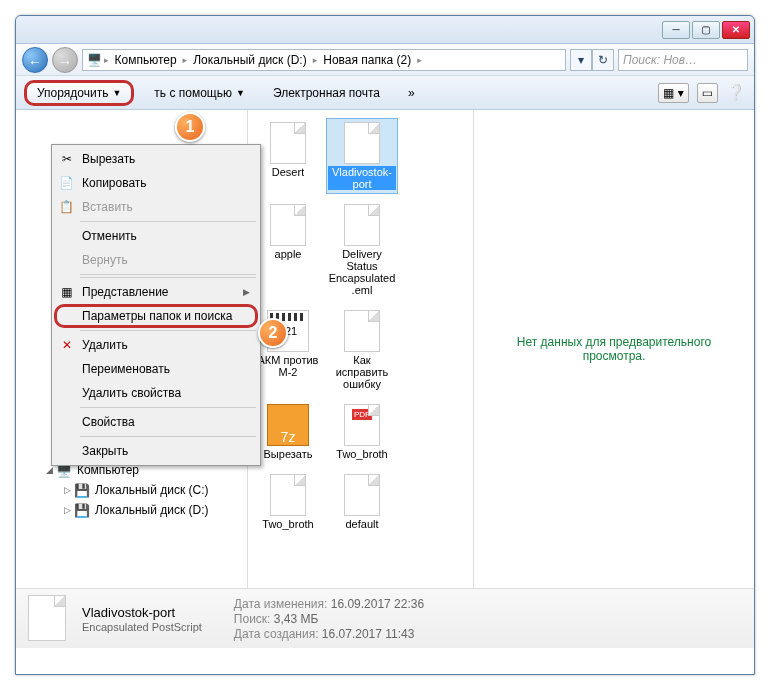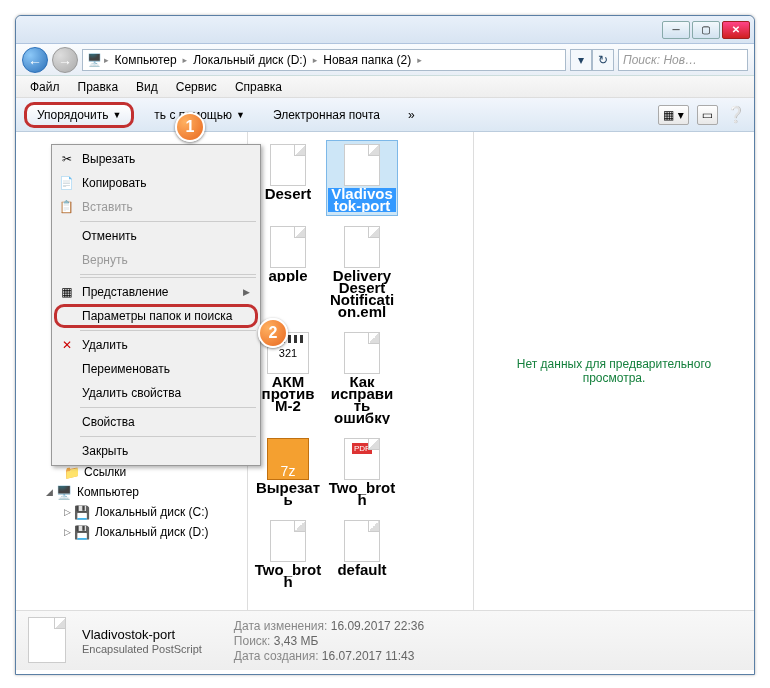--- a/index.html
+++ b/index.html
@@ -35,21 +35,21 @@
 .tree-item { display: flex; align-items: center; gap: 4px; padding: 2px 4px 2px 30px; white-space: nowrap; }
 .tree-item.l2 { padding-left: 48px; }
 .tree-icon { width: 16px; height: 16px; display: inline-flex; align-items: center; justify-content: center; font-size: 13px; }
 .filearea { flex: 1; display: flex; }
 .files { width: 225px; padding: 8px 4px; display: flex; flex-wrap: wrap; align-content: flex-start; gap: 6px 2px; overflow: hidden; }
 .file { width: 72px; display: flex; flex-direction: column; align-items: center; text-align: center; padding: 4px 2px; gap: 2px; }
 .file.sel { background: #cde6f7; border: 1px solid #7db8e8; padding: 3px 1px; }
 .fico { width: 42px; height: 42px; display: flex; align-items: center; justify-content: center; font-size: 28px; }
 .page-ico { width: 36px; height: 42px; background: #fff; border: 1px solid #ccc; position: relative; }
 .page-ico::before { content: ""; position: absolute; top: 0; right: 0; width: 10px; height: 10px; background: linear-gradient(135deg,#fff 50%,#ddd 50%); border-left: 1px solid #ccc; border-bottom: 1px solid #ccc; }
-.flabel { font-size: 15px; line-height: 12px; color: #000; word-break: break-word; max-height: 48px; overflow: hidden; font-weight: bold; }
+.flabel { font-size: 11px; line-height: 12px; color: #000; word-break: break-word; max-height: 48px; overflow: hidden; }
 .file.sel .flabel { color: #fff; background: #3399ff; padding: 0 2px; }
 .preview { flex: 1; border-left: 1px solid #ddd; display: flex; align-items: center; justify-content: center; padding: 20px; text-align: center; color: #15803d; }
 .details { height: 60px; border-top: 1px solid #ddd; background: linear-gradient(#f8f8f8,#eee); display: flex; align-items: center; padding: 6px 12px; gap: 12px; }
 .det-ico { width: 42px; height: 48px; }
 .det-info { display: flex; flex-direction: column; gap: 1px; }
 .det-name { font-size: 13px; color: #000; }
 .det-type { font-size: 11px; color: #666; }
 .det-meta { display: flex; flex-direction: column; gap: 1px; margin-left: 20px; font-size: 11px; }
 .det-meta span { color: #666; }
 .det-meta .lbl { color: #888; }
@@ -81,27 +81,20 @@
     </div>
     <div class="refgroup">
       <div class="refbtn">▾</div>
       <div class="refbtn">↻</div>
     </div>
     <div class="searchbox">
       <span>Поиск: Нов…</span>
     </div>
   </div>
 
-  <div class="menubar">
-    <div class="menu-item">Файл</div>
-    <div class="menu-item">Правка</div>
-    <div class="menu-item">Вид</div>
-    <div class="menu-item">Сервис</div>
-    <div class="menu-item">Справка</div>
-  </div>
 
   <div class="toolbar">
     <div class="organize-btn">
       <span>Упорядочить</span>
       <span style="font-size:9px">▼</span>
     </div>
     <div class="tbtn">
       <span>ть с помощью</span>
       <span style="font-size:9px">▼</span>
     </div>
@@ -161,21 +154,21 @@
         <div class="file">
             <div class="fico">
               <div class="page-ico"></div>
             </div>
             <div class="flabel">apple</div>
           </div>
         <div class="file">
             <div class="fico">
               <div class="page-ico"></div>
             </div>
-            <div class="flabel">Delivery Desert Notification.eml</div>
+            <div class="flabel">Delivery Status Encapsulated.eml</div>
           </div>
         <div class="file">
             <div class="fico" style="background:#fff;border:1px solid #ccc;font-size:11px;display:flex;align-items:center;justify-content:center;position:relative"><span style="position:absolute;top:2px;left:2px;right:2px;height:8px;background:repeating-linear-gradient(90deg,#333 0 3px,#fff 3px 6px)"></span>321</div>
             <div class="flabel">АКМ против М-2</div>
           </div>
         <div class="file">
             <div class="fico">
               <div class="page-ico"></div>
             </div>
             <div class="flabel">Как исправить ошибку</div>

